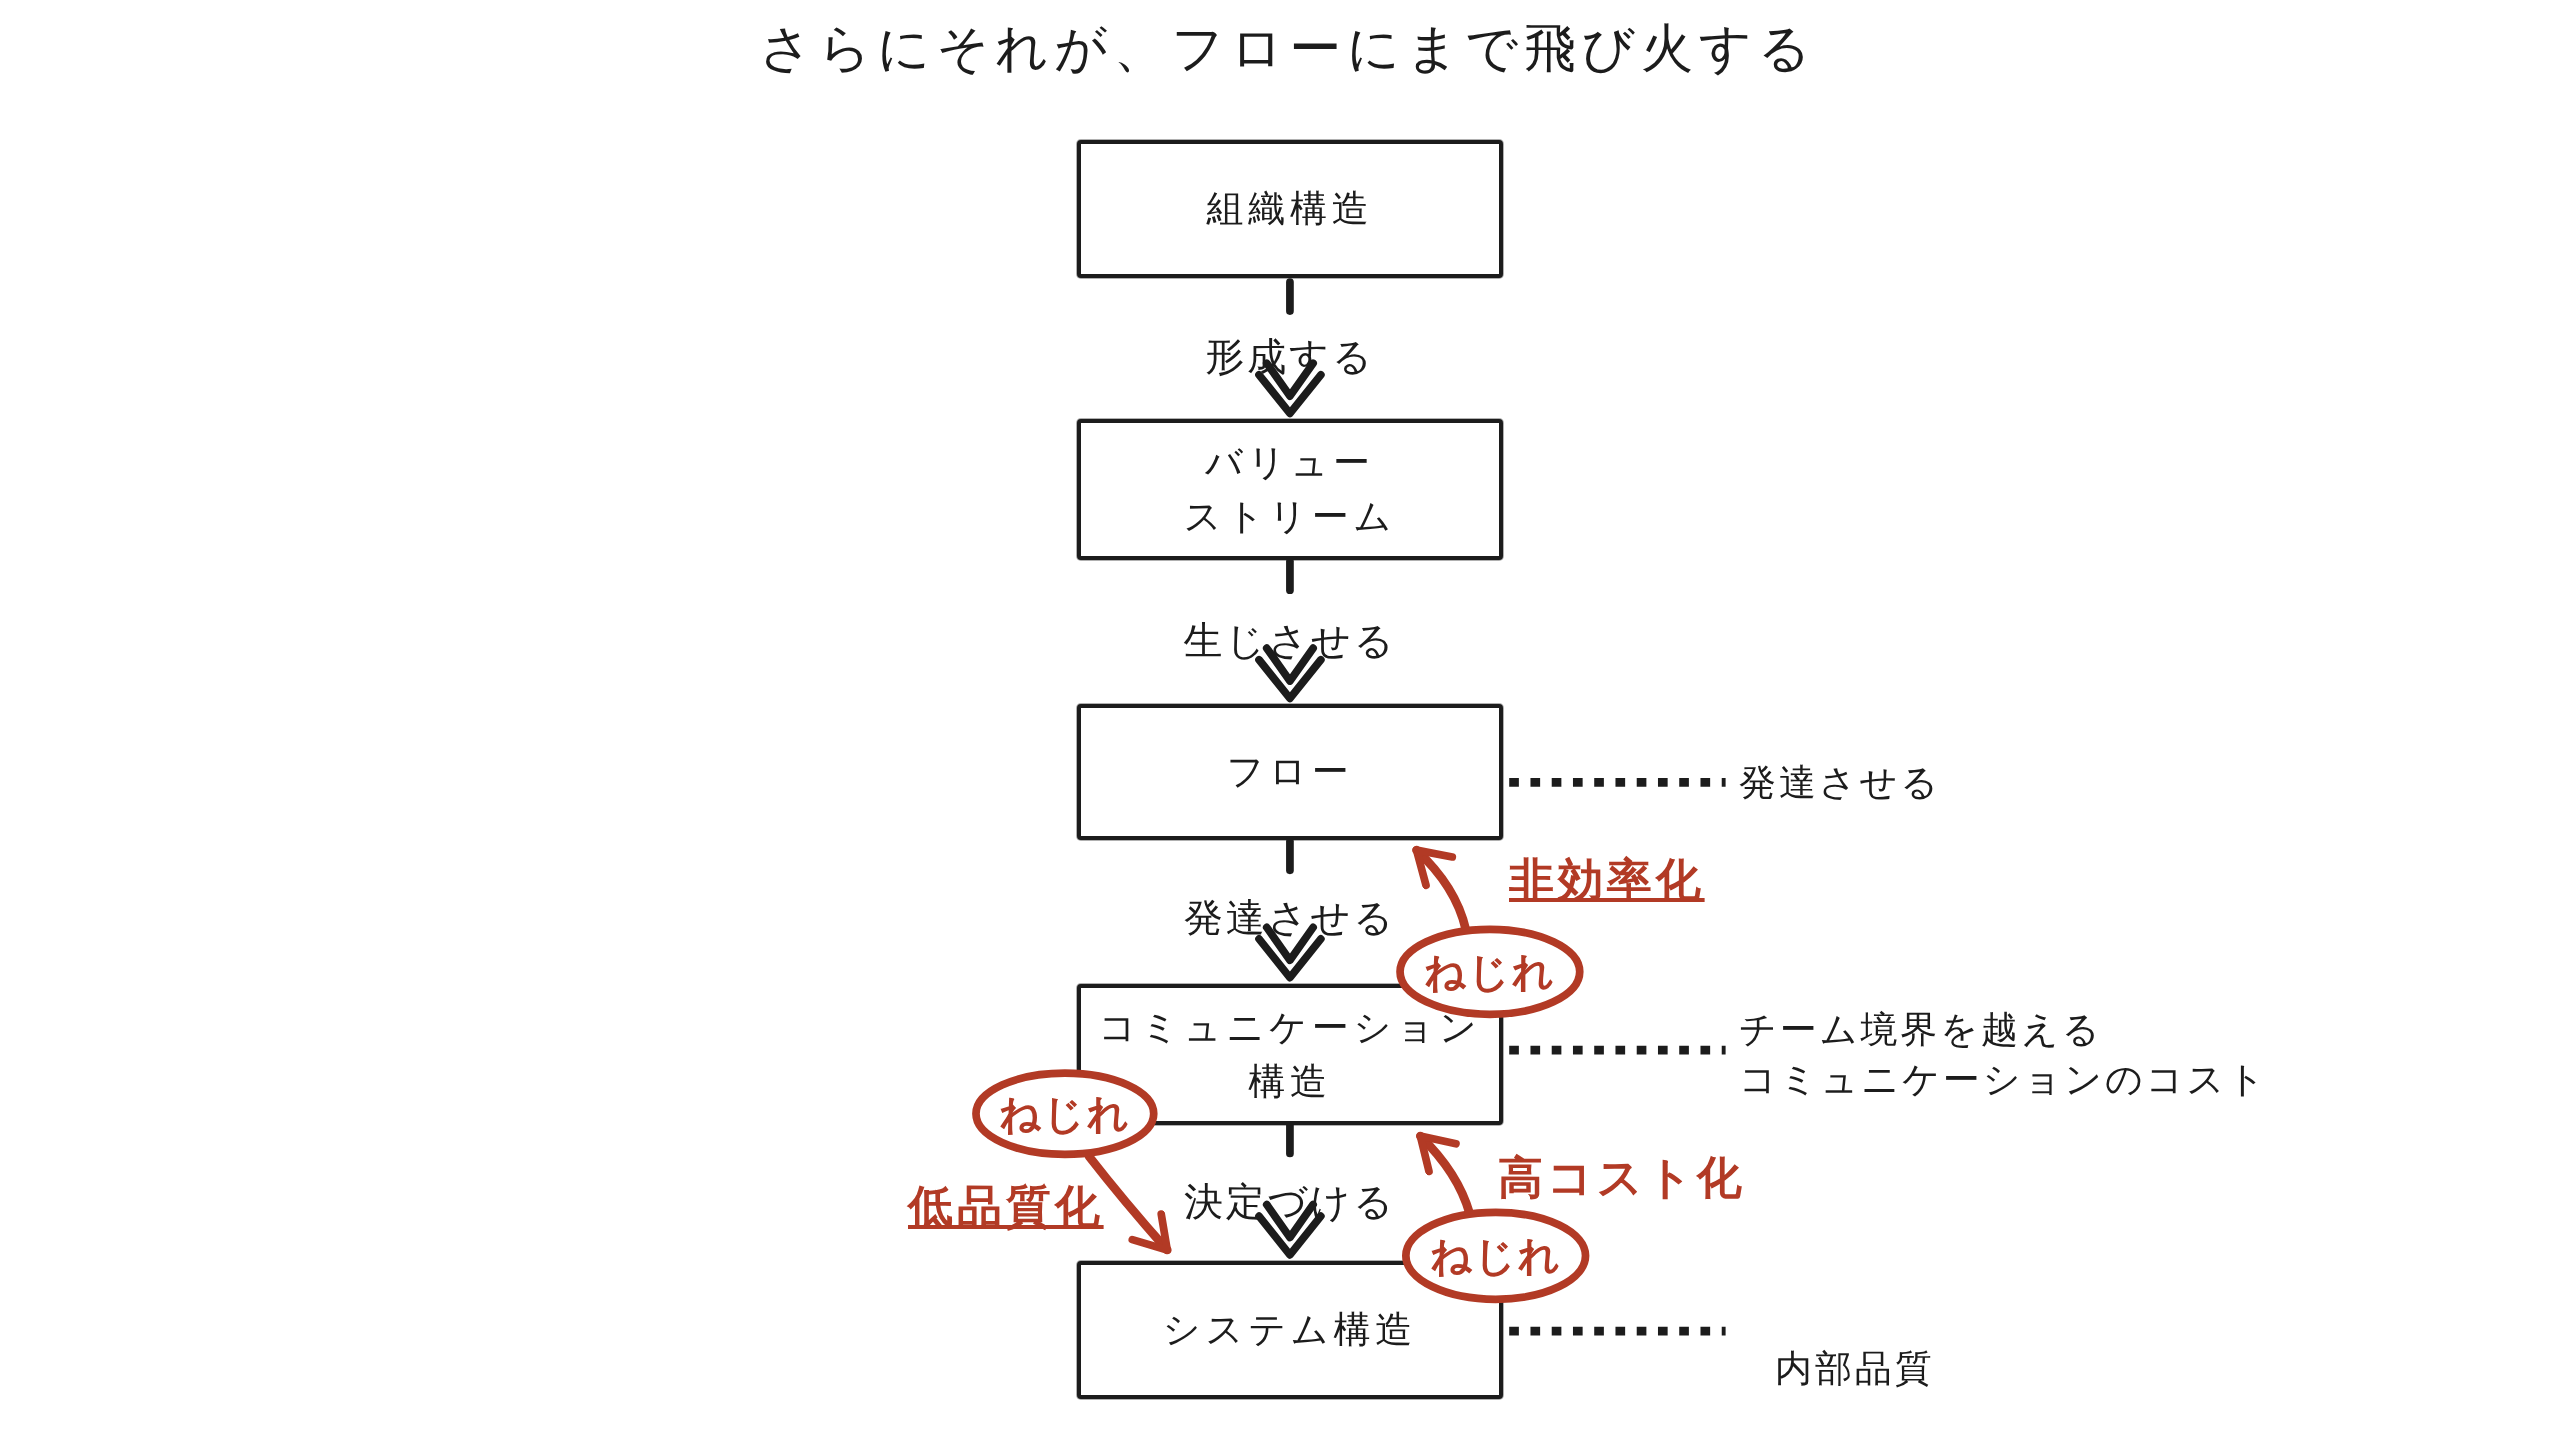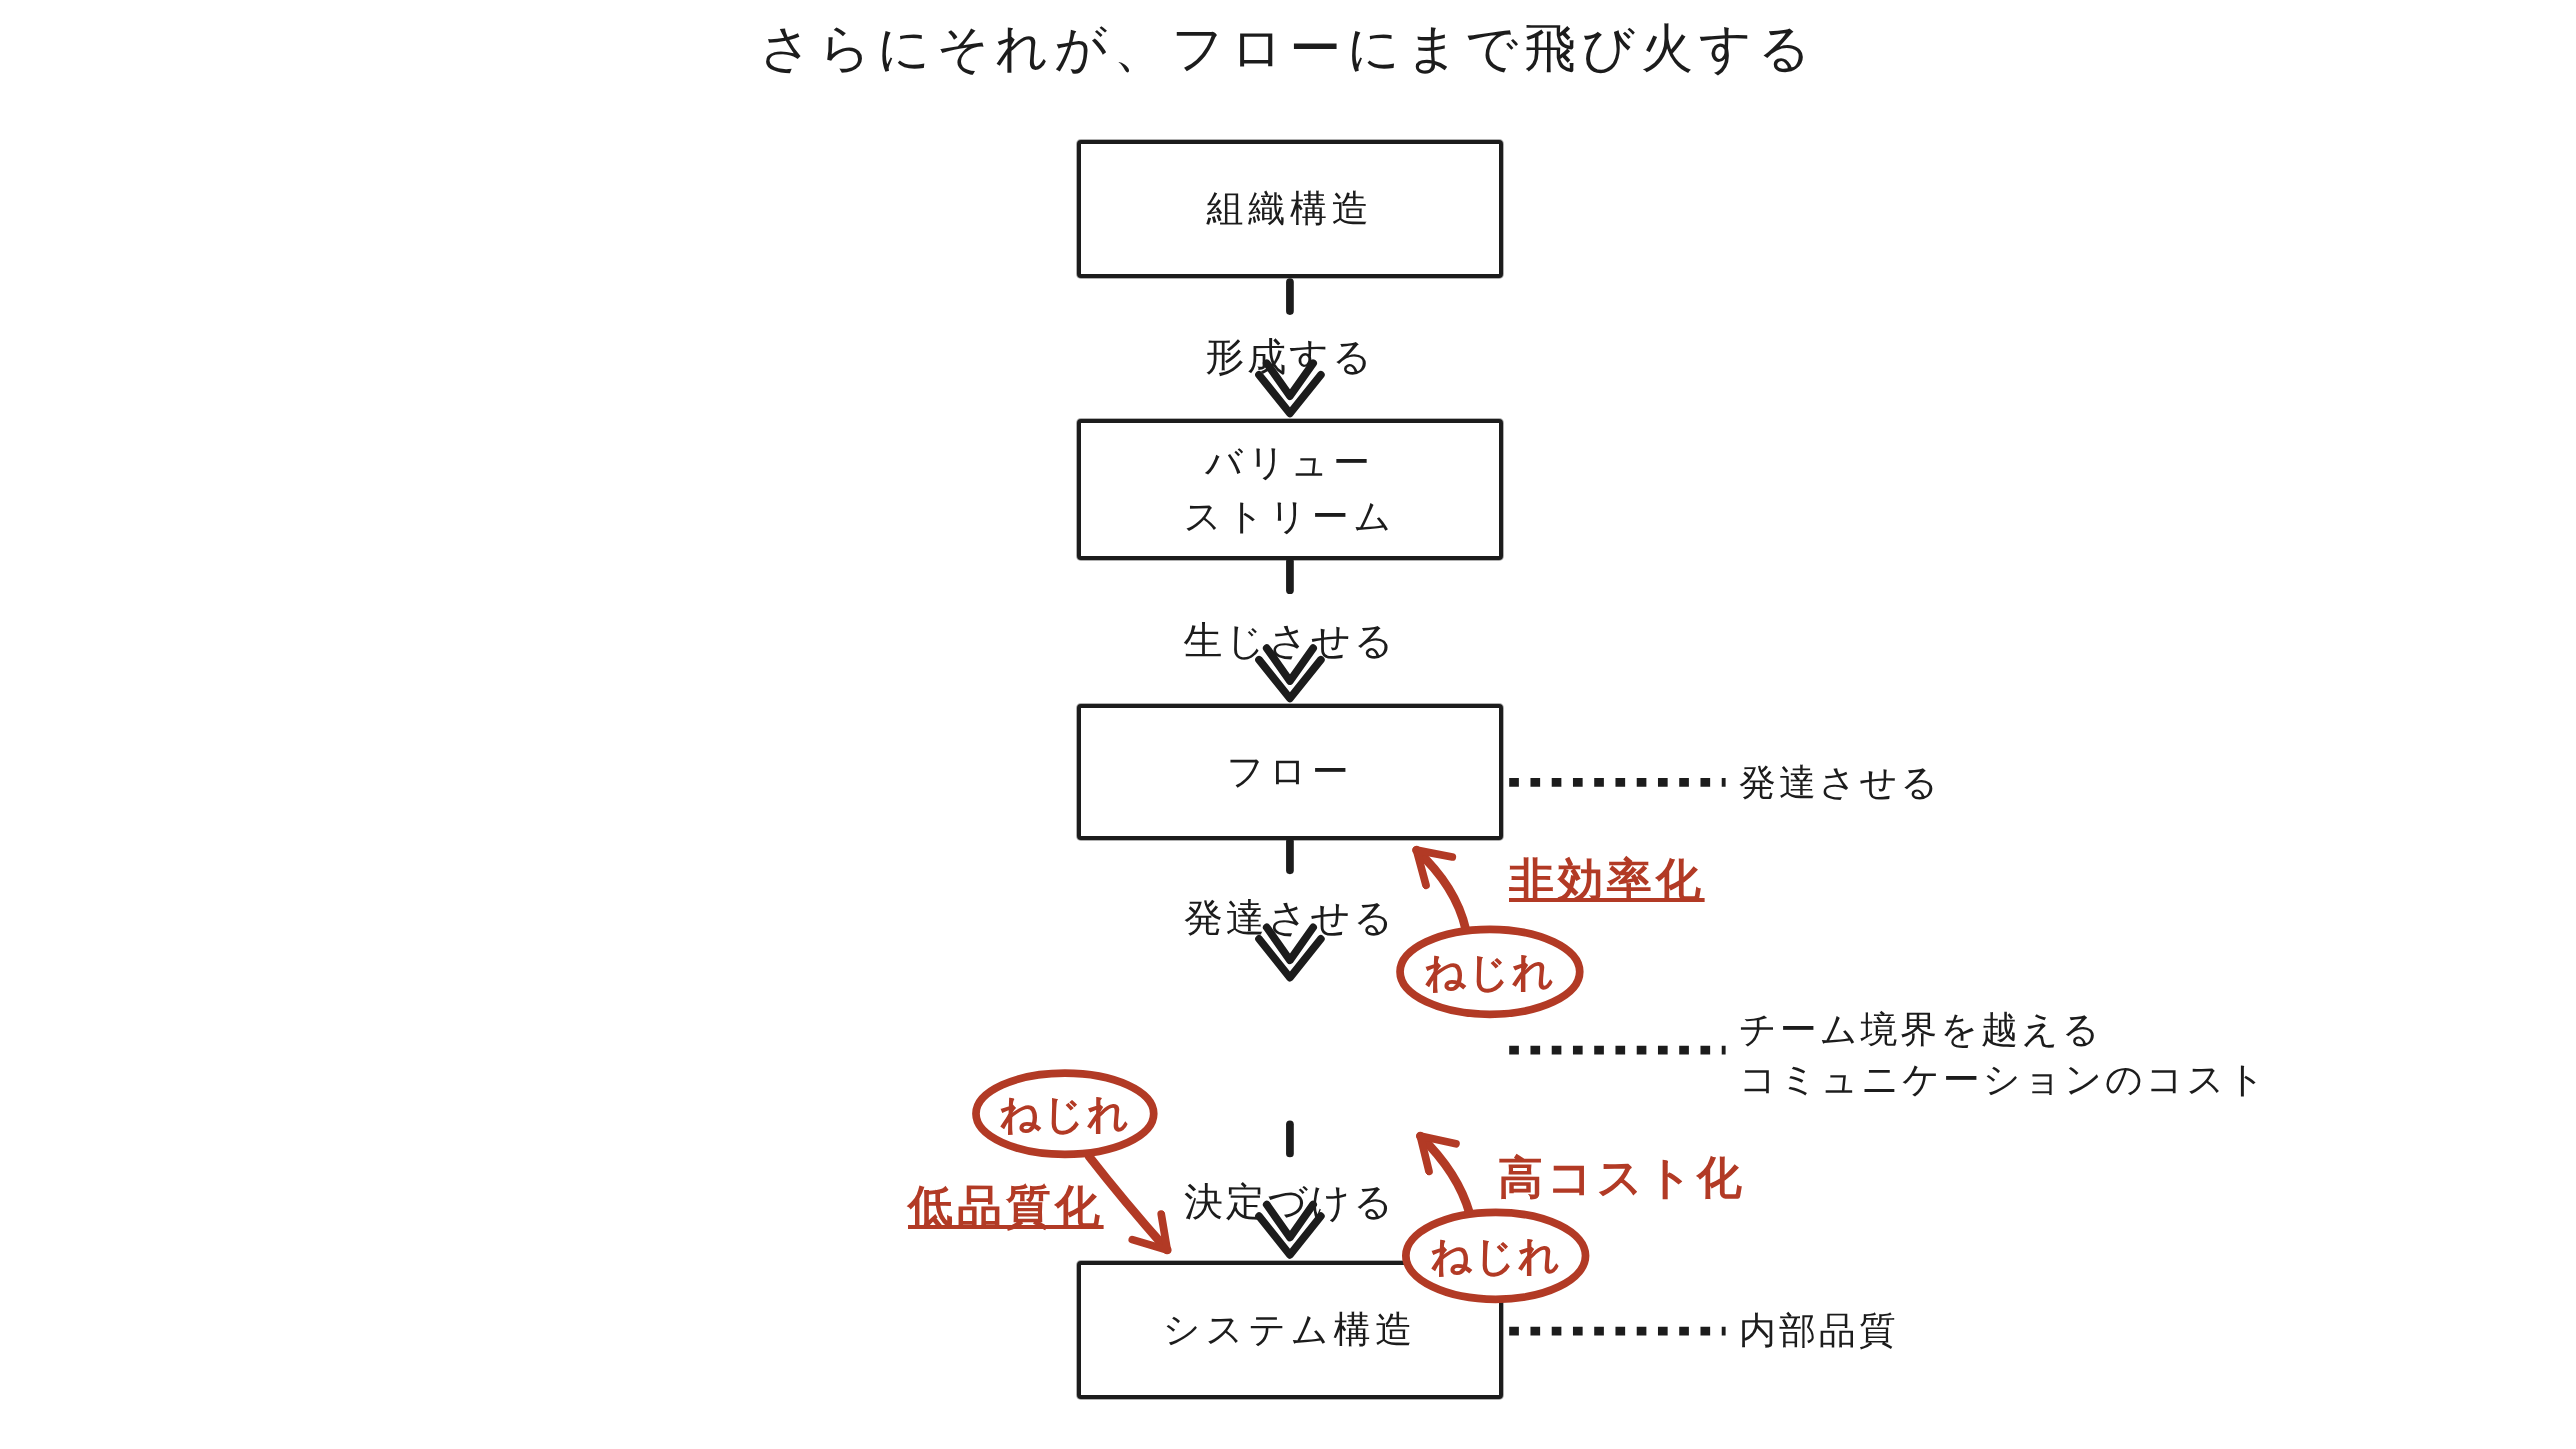--- a/index.html
+++ b/index.html
@@ -130,36 +130,40 @@
 
   <div class="node" style="top:419px;height:141px;">
     <div class="node-line">バリュー</div>
     <div class="node-line">ストリーム</div>
   </div>
 
   <div class="node" style="top:704px;height:136px;">
     <div class="node-line">フロー</div>
   </div>
 
+  <div class="node" style="top:984px;height:141px;">
+    <div class="node-line">コミュニケーション</div>
+    <div class="node-line">構造</div>
+  </div>
 
   <div class="node" style="top:1261px;height:138px;">
     <div class="node-line">システム構造</div>
   </div>
 
   <div class="edge-label" style="top:330px;">形成する</div>
   <div class="edge-label" style="top:614px;">生じさせる</div>
   <div class="edge-label" style="top:891px;">発達させる</div>
   <div class="edge-label" style="top:1175px;">決定づける</div>
 
   <div class="metric single" style="top:783px;">発達させる</div>
   <div class="metric" style="top:1005px;">
     <div>チーム境界を越える</div>
     <div>コミュニケーションのコスト</div>
   </div>
-  <div class="metric single" style="top:1331px;">内部品質</div>
+  <div class="metric single" style="top:1369px;margin-left:36px;">内部品質</div>
 
   <svg class="layer svg-red" viewBox="0 0 2666 1500" xmlns="http://www.w3.org/2000/svg">
     <defs>
       <marker id="redhead" markerUnits="userSpaceOnUse" markerWidth="60" markerHeight="60" refX="40" refY="24" orient="auto">
         <path d="M8,4 L40,24 L8,44" fill="none" stroke="#b23a25" stroke-width="8" stroke-linecap="round" stroke-linejoin="round"></path>
       </marker>
     </defs>
     <g stroke="#b23a25" stroke-linecap="round" fill="none">
 
       <path d="M 1517 962 Q 1507 918 1466 880" stroke-width="9" marker-end="url(#redhead)"></path>

